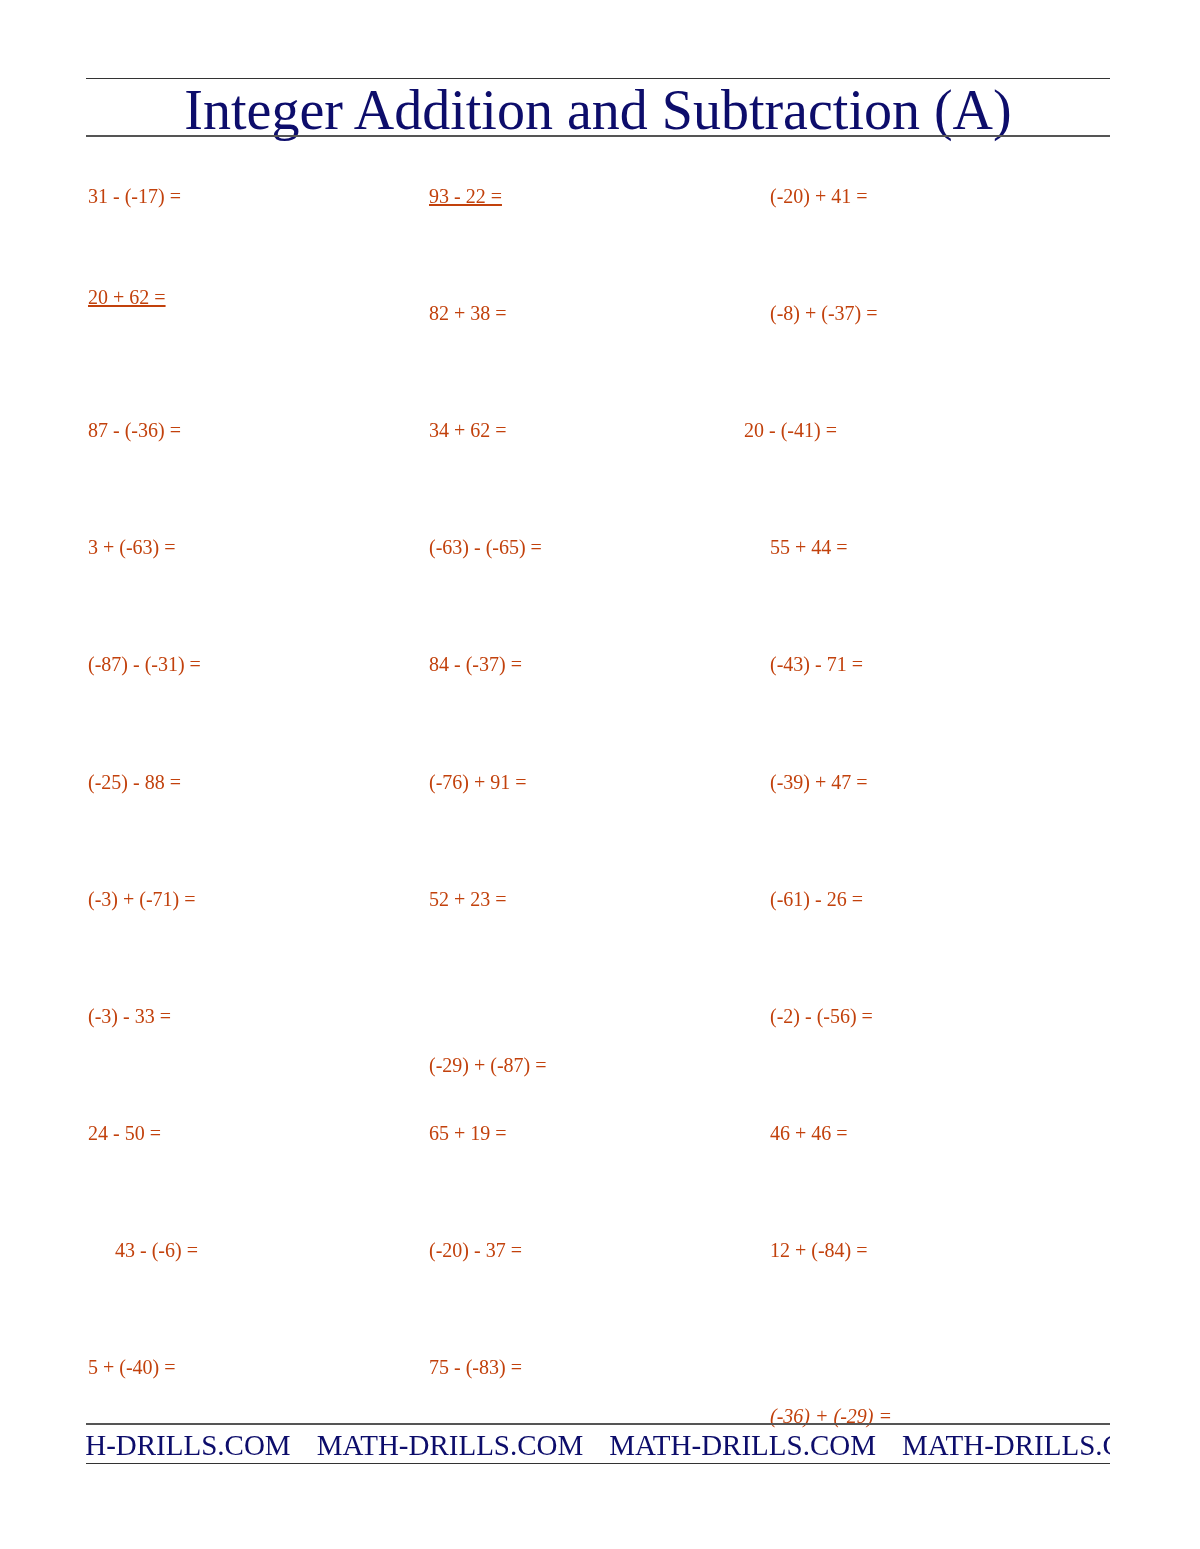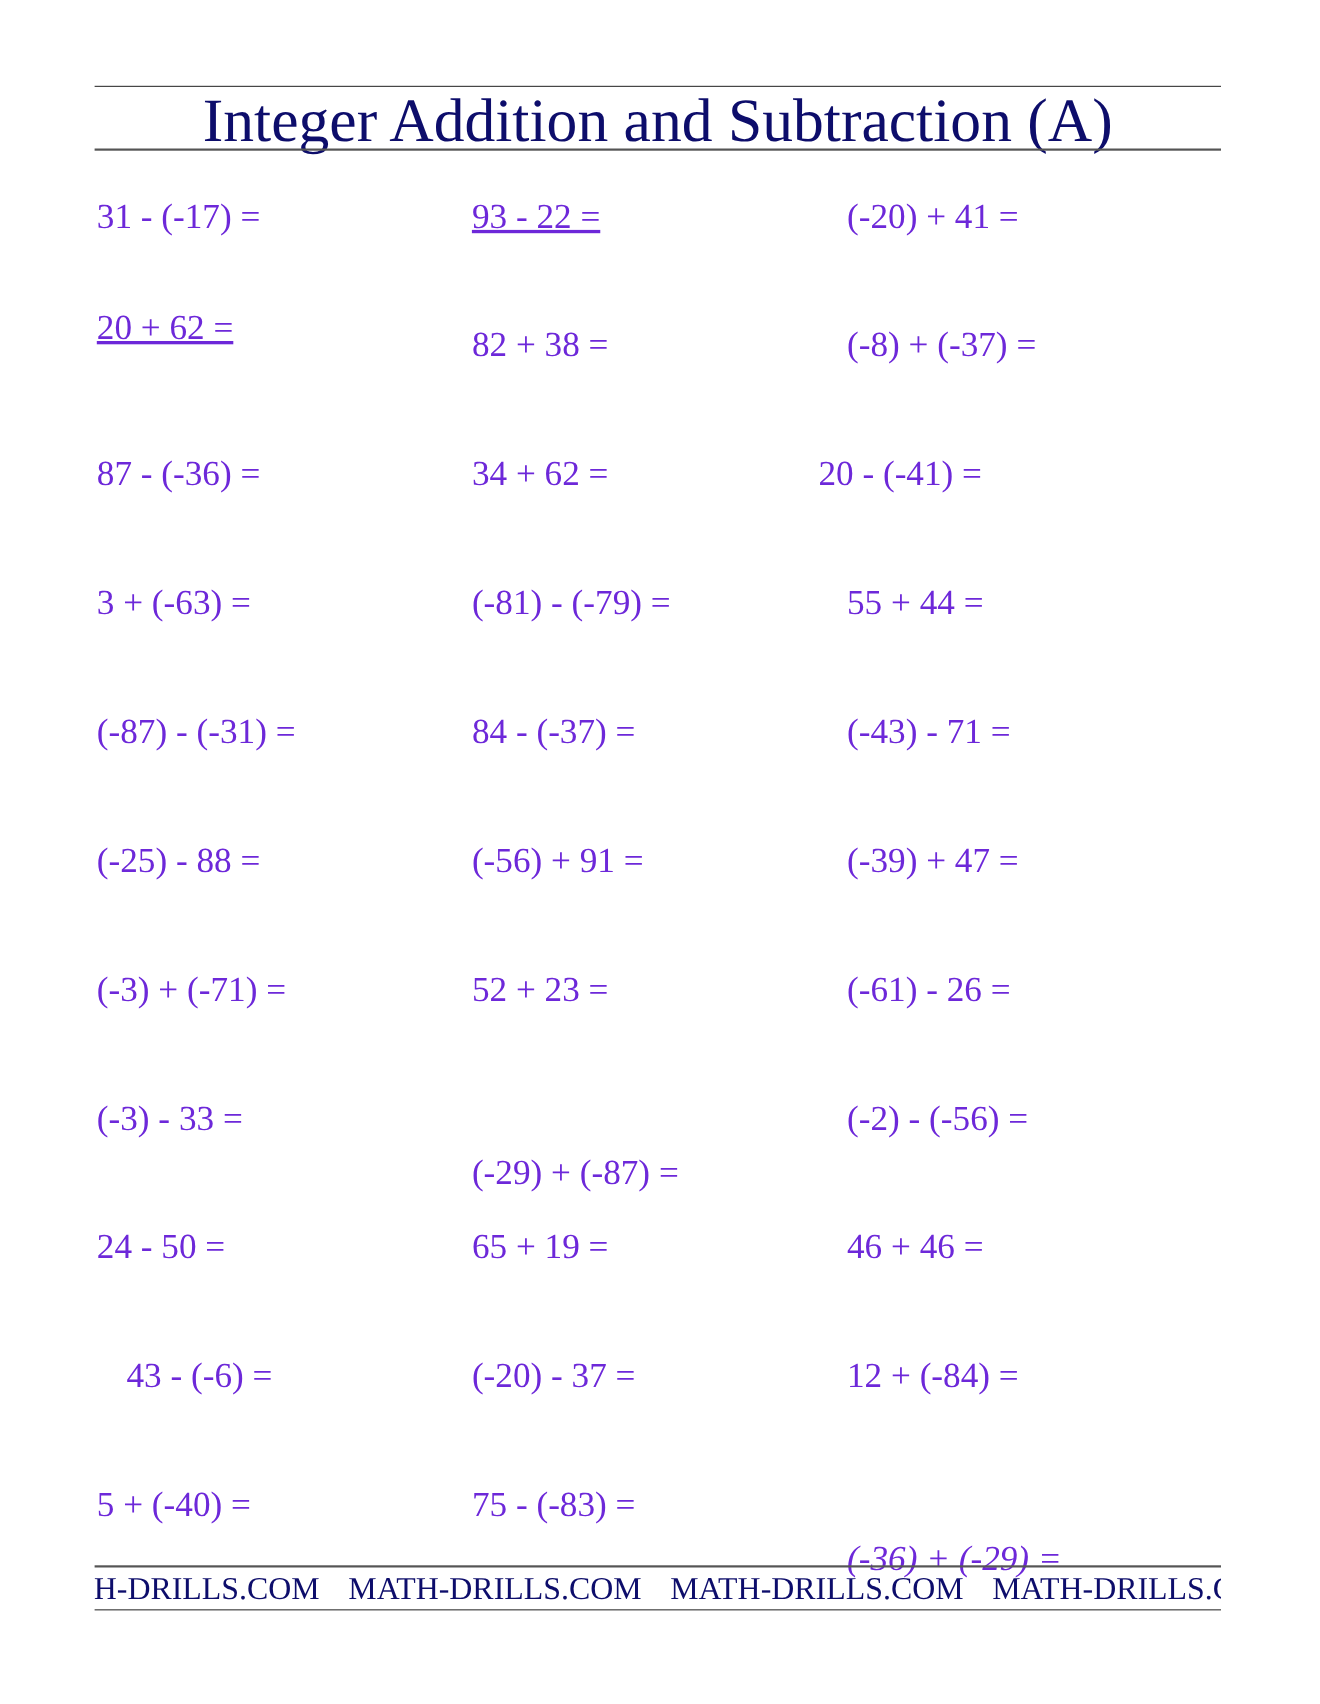--- a/index.html
+++ b/index.html
@@ -1,20 +1,20 @@
 <!DOCTYPE html>
 <html><head>
   <meta charset="utf-8">
   <style>
     html, body { margin: 0; padding: 0; background: #ffffff; }
     body { width: 1200px; height: 1549px; position: relative; overflow: hidden; font-family: "Liberation Serif", serif; }
     .rule { position: absolute; left: 86px; width: 1024px; height: 0; border-top: 1px solid #333; }
     .rule.thick { border-top: 2px solid #555; }
     .title { position: absolute; left: 86px; width: 1024px; top: 82px; text-align: center; font-size: 56px; color: #0d0d6b; line-height: 56px; }
-    .problem { position: absolute; font-size: 32px; color: #6d28d9; line-height: 34px; white-space: nowrap; }
+    .problem { position: absolute; font-size: 20px; color: #c2410c; line-height: 34px; white-space: nowrap; }
     .footer { position: absolute; left: 86px; width: 1024px; top: 1427px; height: 36px; overflow: hidden; }
     .footer-inner { position: absolute; left: -62px; top: 0; white-space: nowrap; font-size: 29px; color: #0d0d6b; line-height: 36px; }
     .footer-inner span { margin-right: 26px; }
   </style>
 </head>
 <body>
 
 <div class="rule" style="top:78px;"></div>
 <h1 class="title" style="margin:0;font-weight:normal;">Integer Addition and Subtraction (A)</h1>
 <div class="rule thick" style="top:135px;"></div>
@@ -23,27 +23,27 @@
     <div class="problem" style="left: 88px; top: 179px;">31 - (-17) =</div>
     <div class="problem" style="left: 429px; top: 179px; text-decoration: underline;">93 - 22 =</div>
     <div class="problem" style="left: 770px; top: 179px;">(-20) + 41 =</div>
     <div class="problem" style="left: 88px; top: 280px; text-decoration: underline;">20 + 62 =</div>
     <div class="problem" style="left: 429px; top: 296px;">82 + 38 =</div>
     <div class="problem" style="left: 770px; top: 296px;">(-8) + (-37) =</div>
     <div class="problem" style="left: 88px; top: 413px;">87 - (-36) =</div>
     <div class="problem" style="left: 429px; top: 413px;">34 + 62 =</div>
     <div class="problem" style="left: 744px; top: 413px;">20 - (-41) =</div>
     <div class="problem" style="left: 88px; top: 530px;">3 + (-63) =</div>
-    <div class="problem" style="left: 429px; top: 530px;">(-81) - (-79) =</div>
+    <div class="problem" style="left: 429px; top: 530px;">(-63) - (-65) =</div>
     <div class="problem" style="left: 770px; top: 530px;">55 + 44 =</div>
     <div class="problem" style="left: 88px; top: 647px;">(-87) - (-31) =</div>
     <div class="problem" style="left: 429px; top: 647px;">84 - (-37) =</div>
     <div class="problem" style="left: 770px; top: 647px;">(-43) - 71 =</div>
     <div class="problem" style="left: 88px; top: 765px;">(-25) - 88 =</div>
-    <div class="problem" style="left: 429px; top: 765px;">(-56) + 91 =</div>
+    <div class="problem" style="left: 429px; top: 765px;">(-76) + 91 =</div>
     <div class="problem" style="left: 770px; top: 765px;">(-39) + 47 =</div>
     <div class="problem" style="left: 88px; top: 882px;">(-3) + (-71) =</div>
     <div class="problem" style="left: 429px; top: 882px;">52 + 23 =</div>
     <div class="problem" style="left: 770px; top: 882px;">(-61) - 26 =</div>
     <div class="problem" style="left: 88px; top: 999px;">(-3) - 33 =</div>
     <div class="problem" style="left: 429px; top: 1048px;">(-29) + (-87) =</div>
     <div class="problem" style="left: 770px; top: 999px;">(-2) - (-56) =</div>
     <div class="problem" style="left: 88px; top: 1116px;">24 - 50 =</div>
     <div class="problem" style="left: 429px; top: 1116px;">65 + 19 =</div>
     <div class="problem" style="left: 770px; top: 1116px;">46 + 46 =</div>

